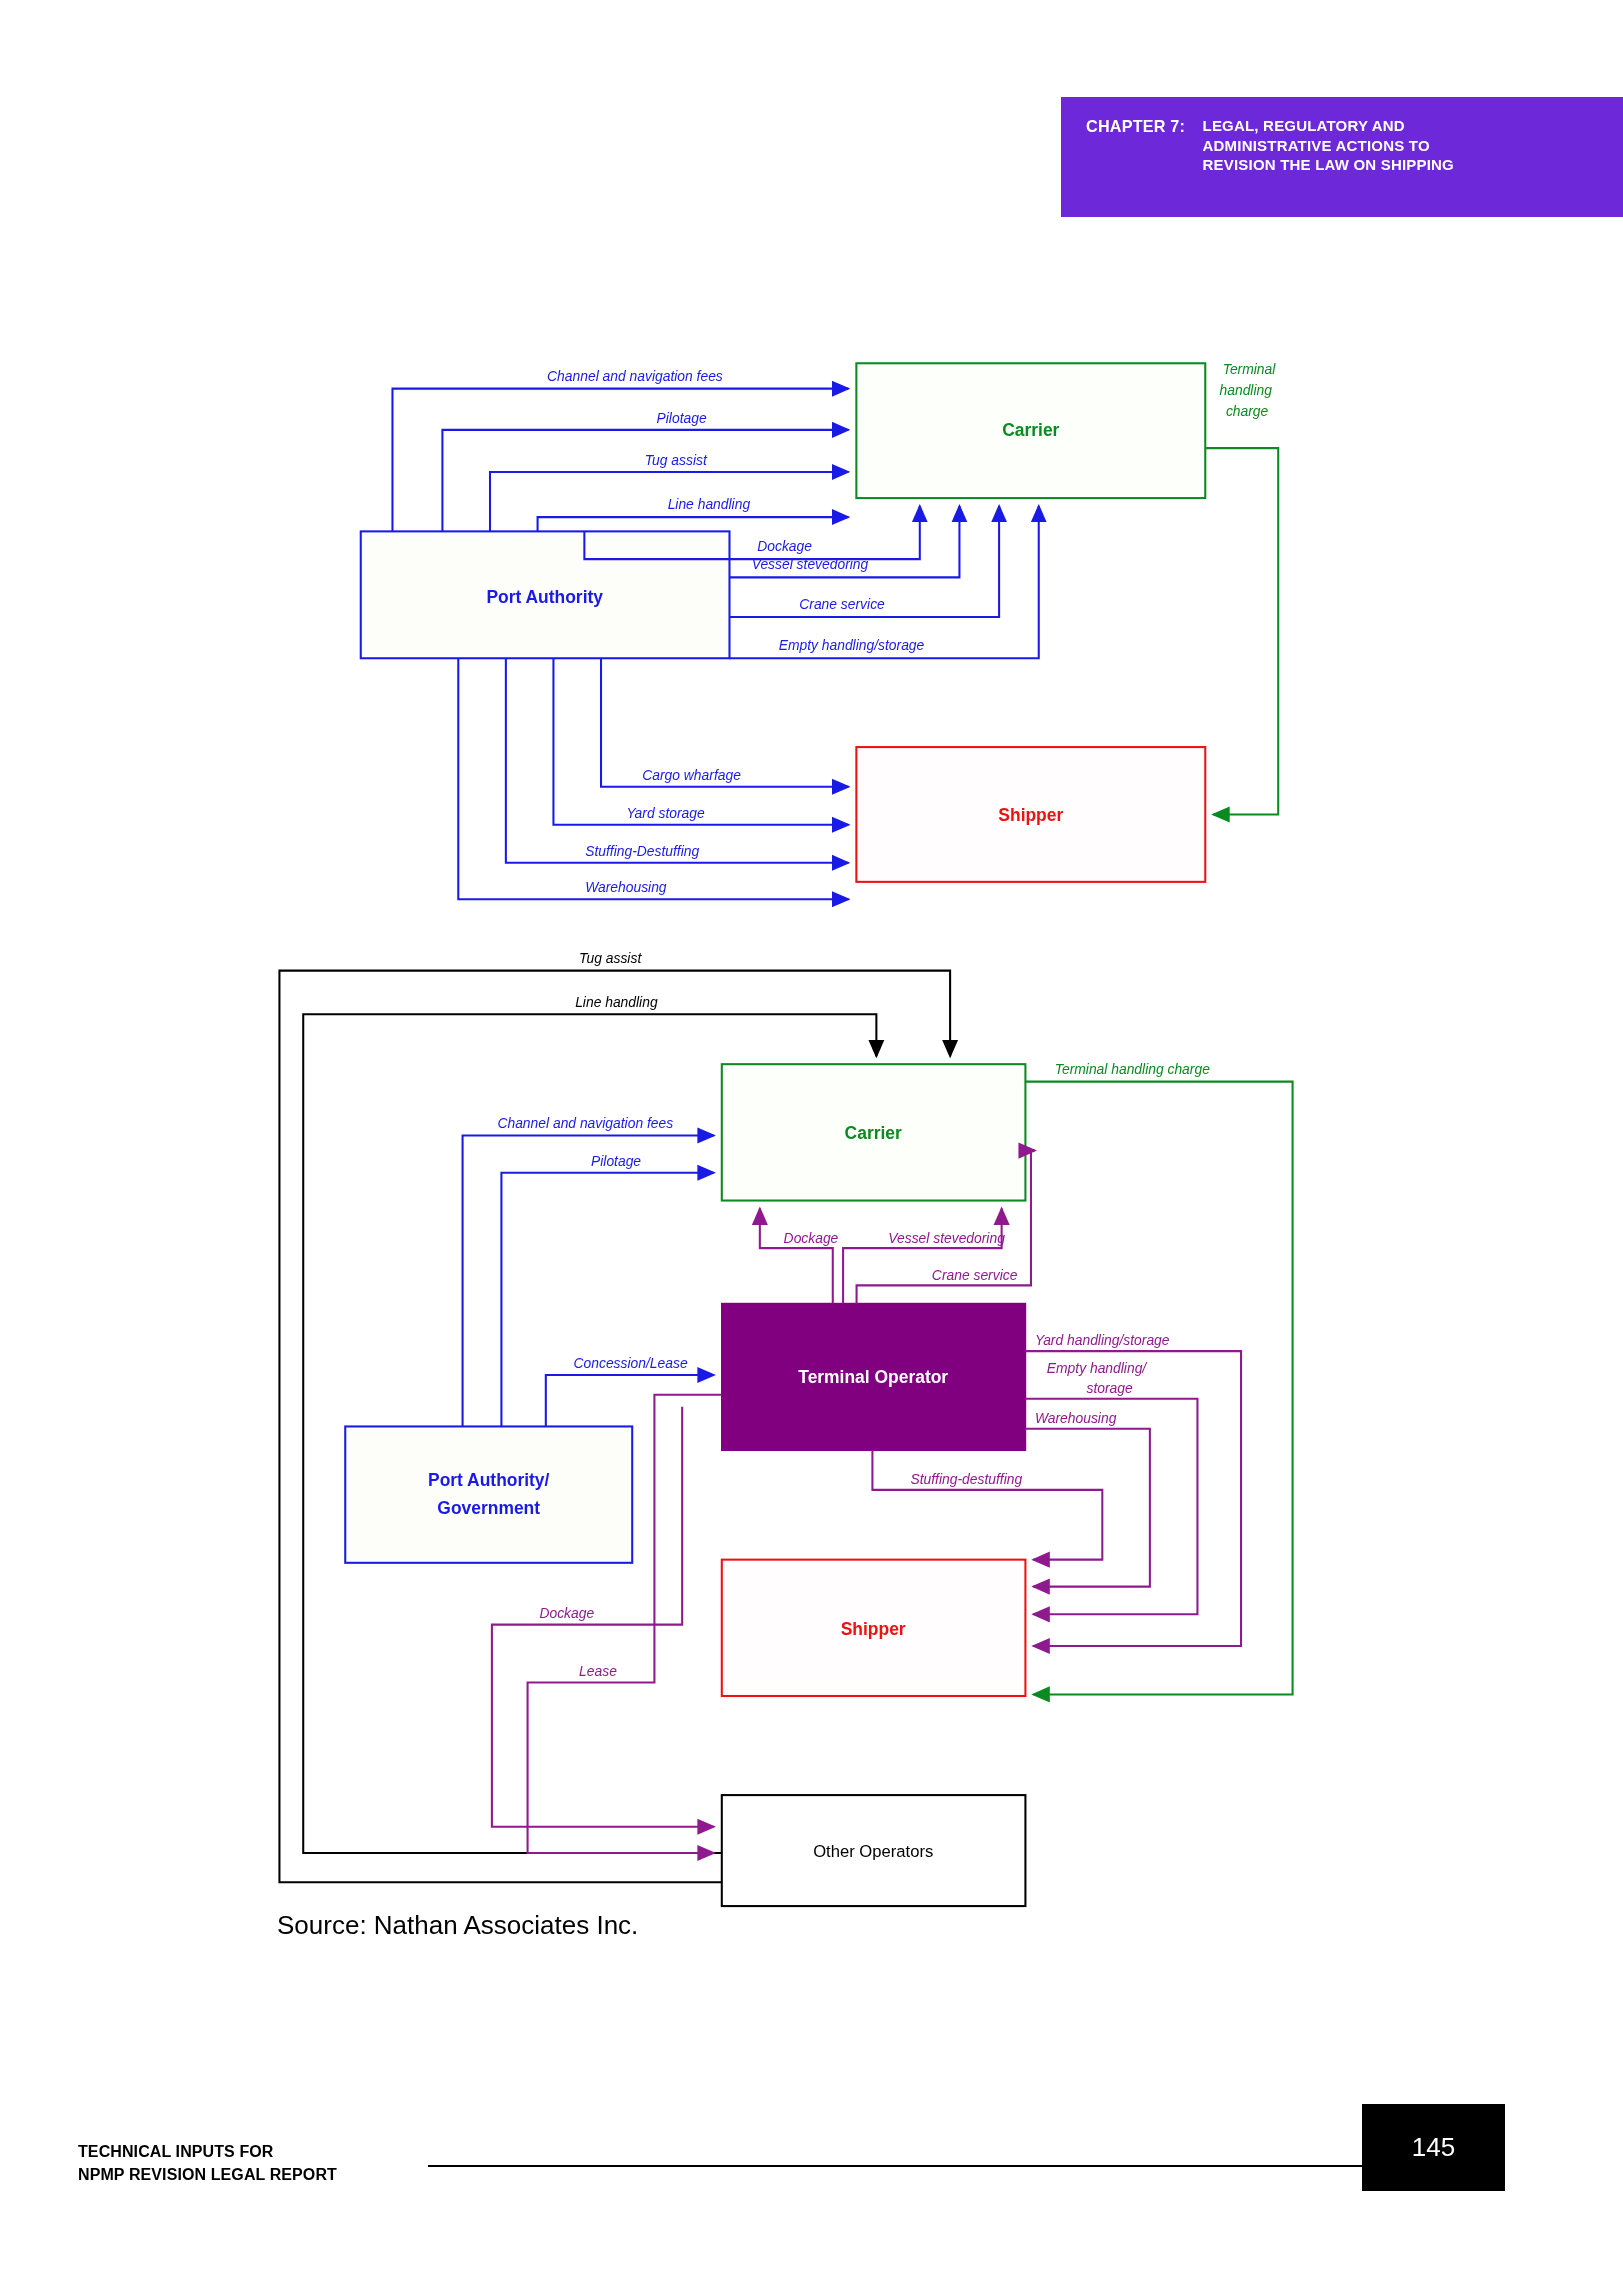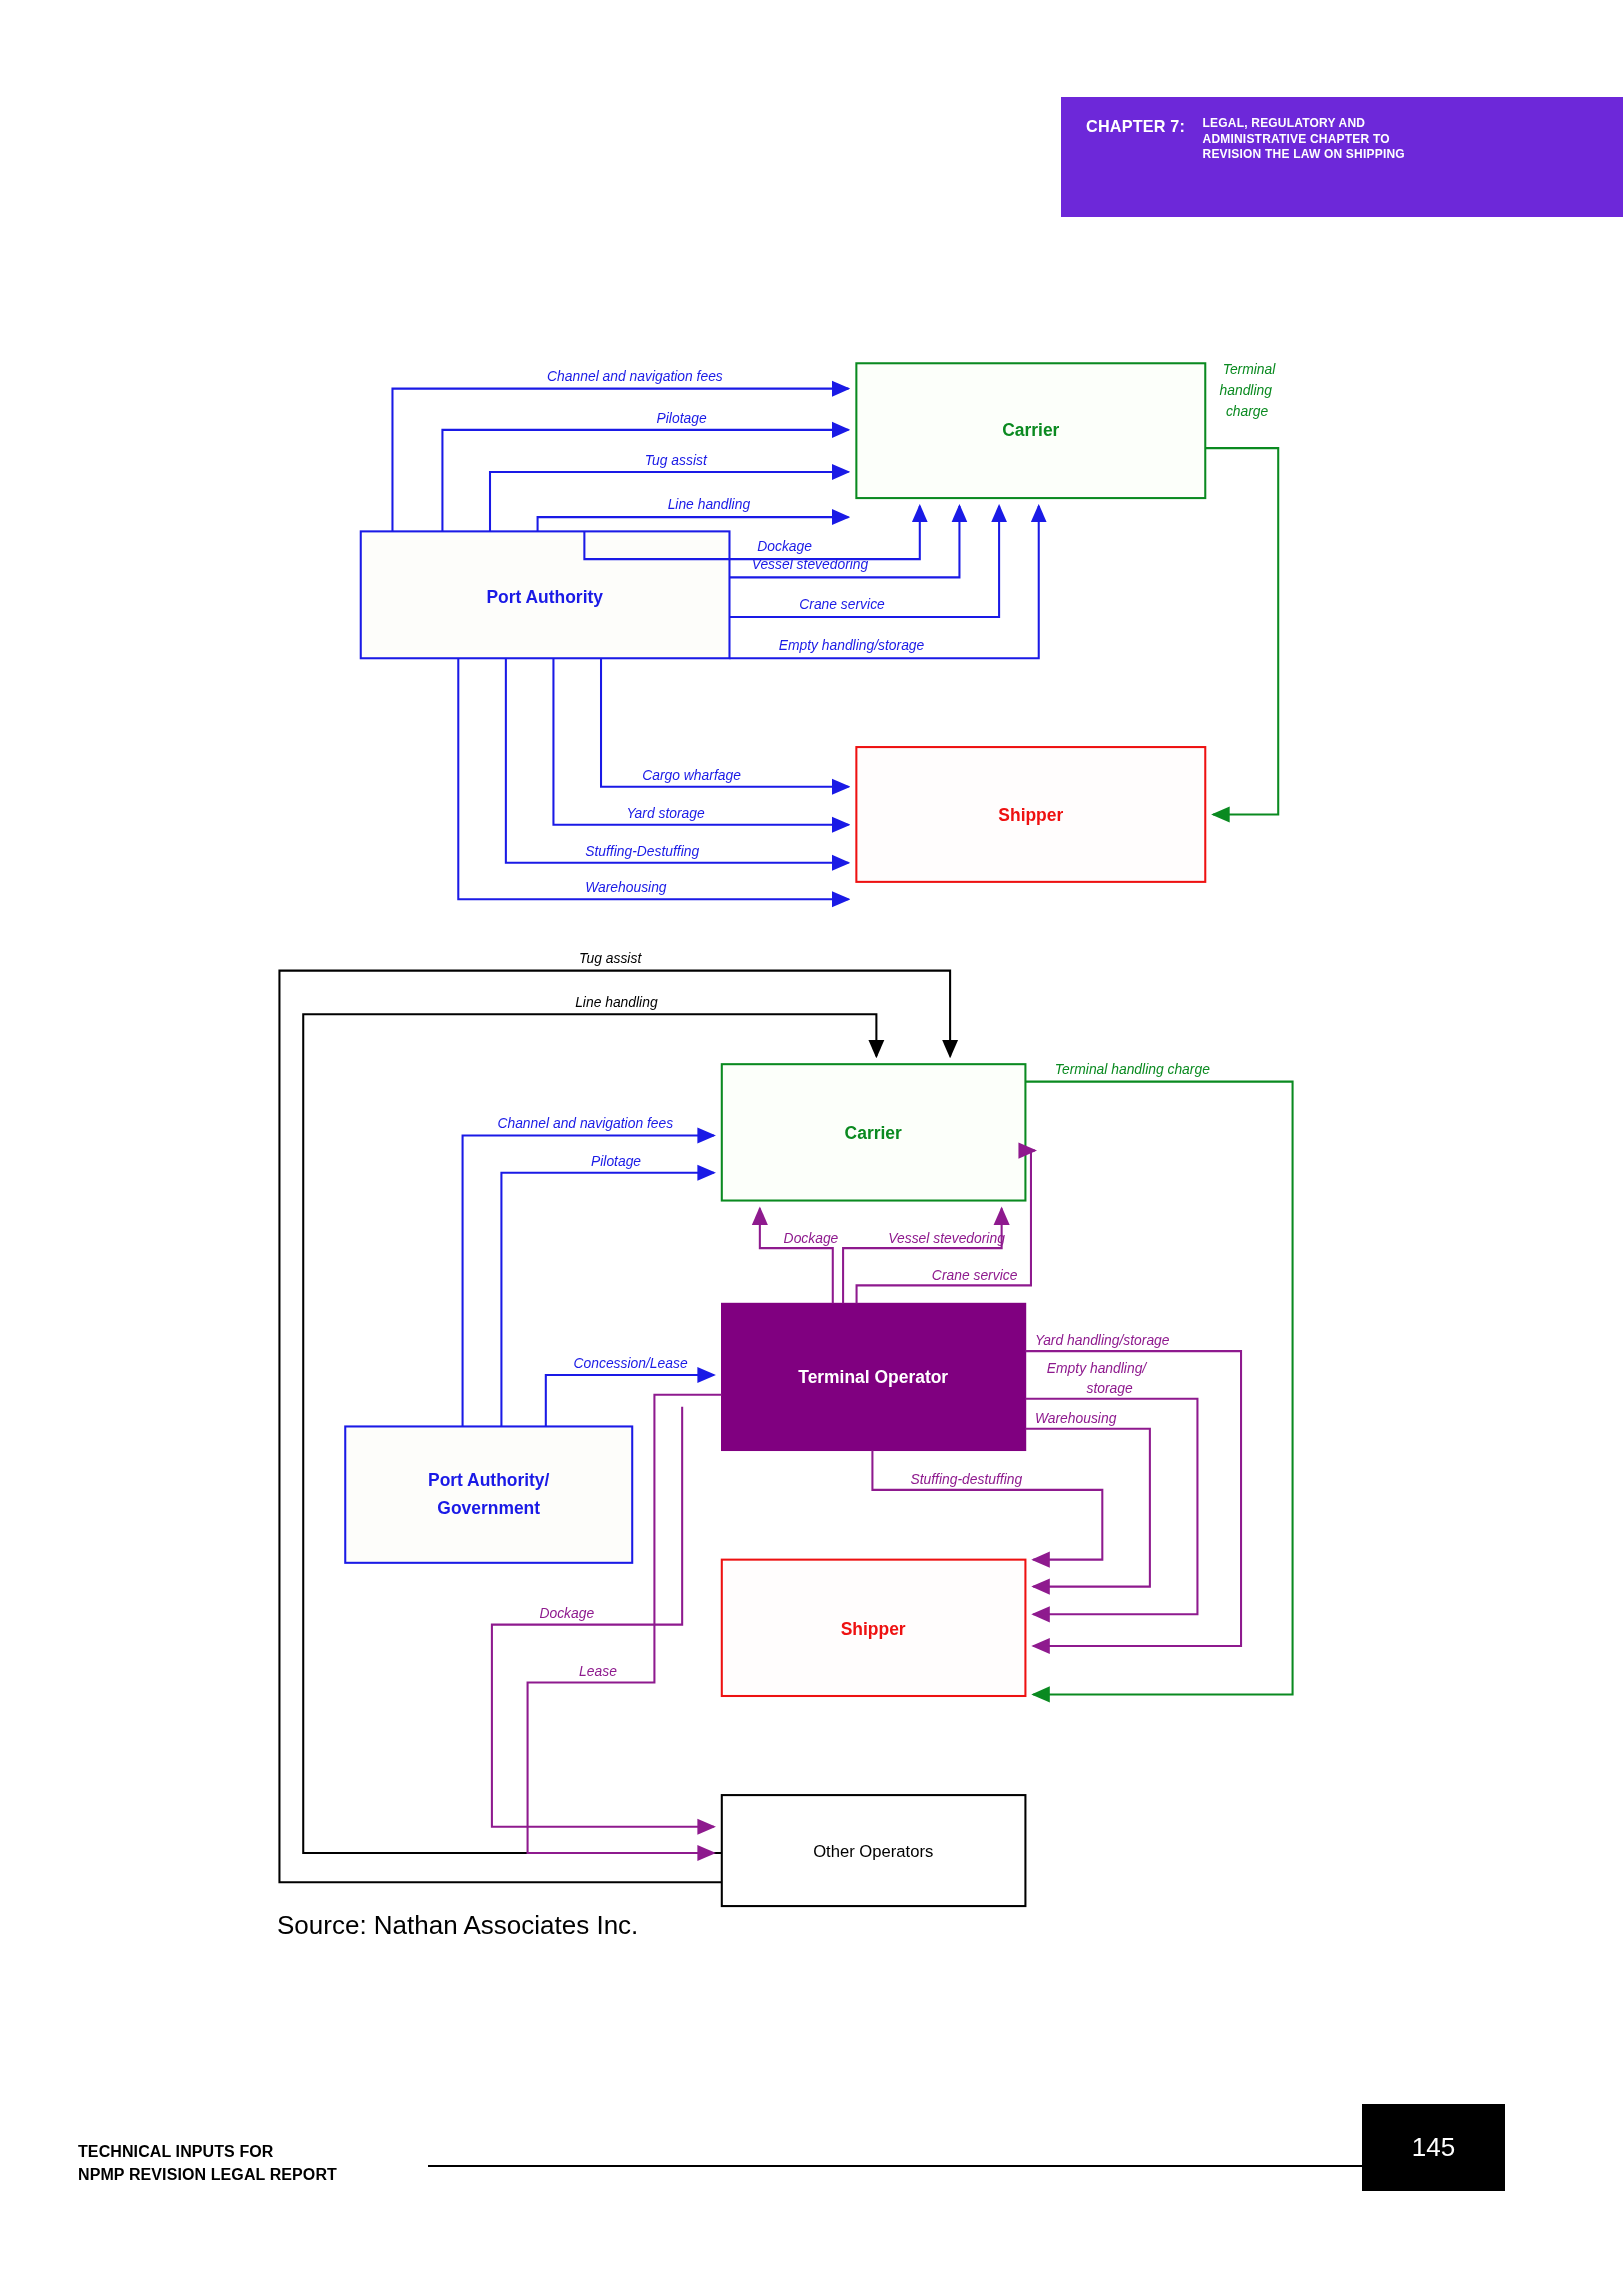--- a/index.html
+++ b/index.html
@@ -40,21 +40,21 @@
   #chapter-banner .chap-label {
     font-weight: bold;
     font-size: 16.2px;
     letter-spacing: 0.2px;
     white-space: nowrap;
     flex: 0 0 auto;
     padding-right: 17.4px;
   }
   #chapter-banner .chap-lines {
     font-weight: bold;
-    font-size: 12px;
+    font-size: 15px;
     letter-spacing: 0.2px;
   }
   #chapter-banner .chap-lines div { white-space: nowrap; }
 
   
   #figure-title {
     position: absolute;
     left: 0;
     top: 276px;
     width: 1623px;
@@ -143,21 +143,21 @@
 </head>
 <body>
 
 <div class="page">
 
   <div id="chapter-banner">
     <div class="row">
       <div class="chap-label">CHAPTER 7:</div>
       <div class="chap-lines">
         <div>LEGAL, REGULATORY AND</div>
-        <div>ADMINISTRATIVE CHAPTER TO</div>
+        <div>ADMINISTRATIVE ACTIONS TO</div>
         <div>REVISION THE LAW ON SHIPPING</div>
       </div>
     </div>
   </div>
 
 
   <svg id="diagram-pre-ppp" width="1015" height="579" viewBox="0 0 1280 730">
     <defs>
       <marker id="ah-blue" markerWidth="9" markerHeight="9" refX="8" refY="4.5" orient="auto" markerUnits="strokeWidth">
         <path d="M0,0.6 L9,4.5 L0,8.4 z" fill="#1a1ae6"></path>

